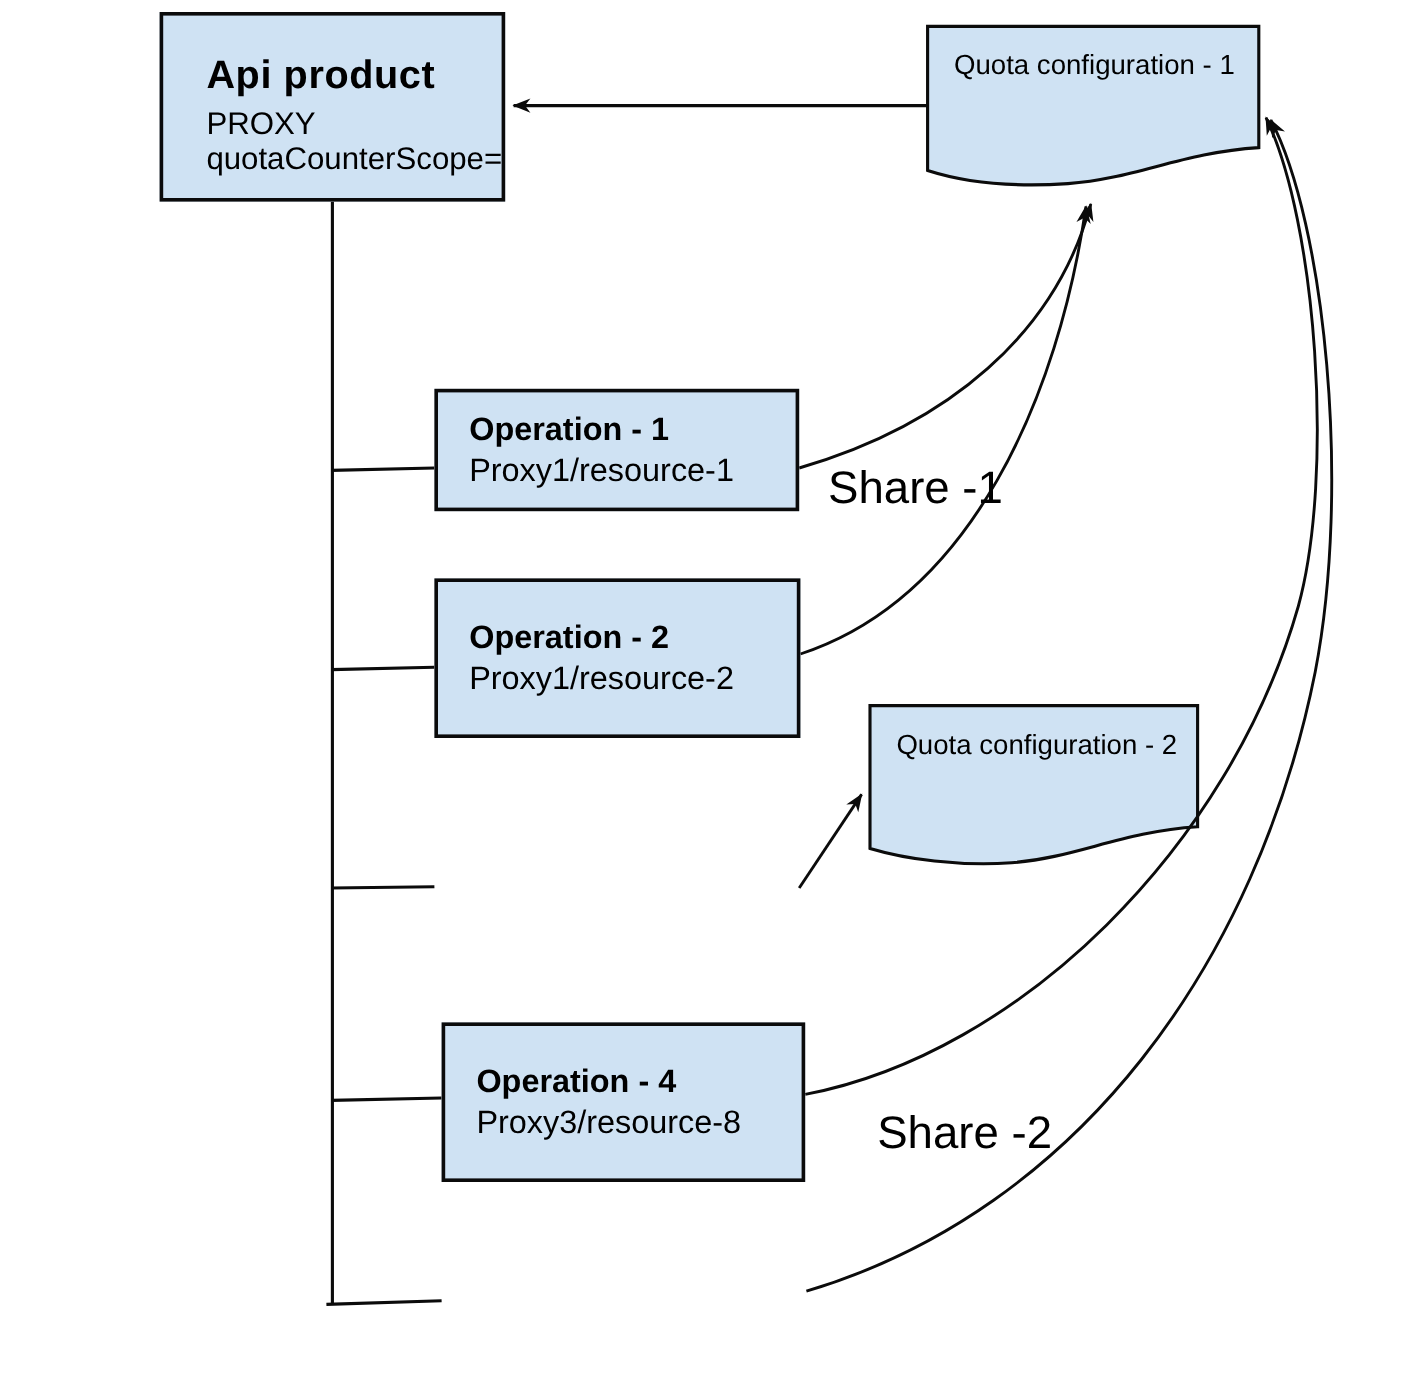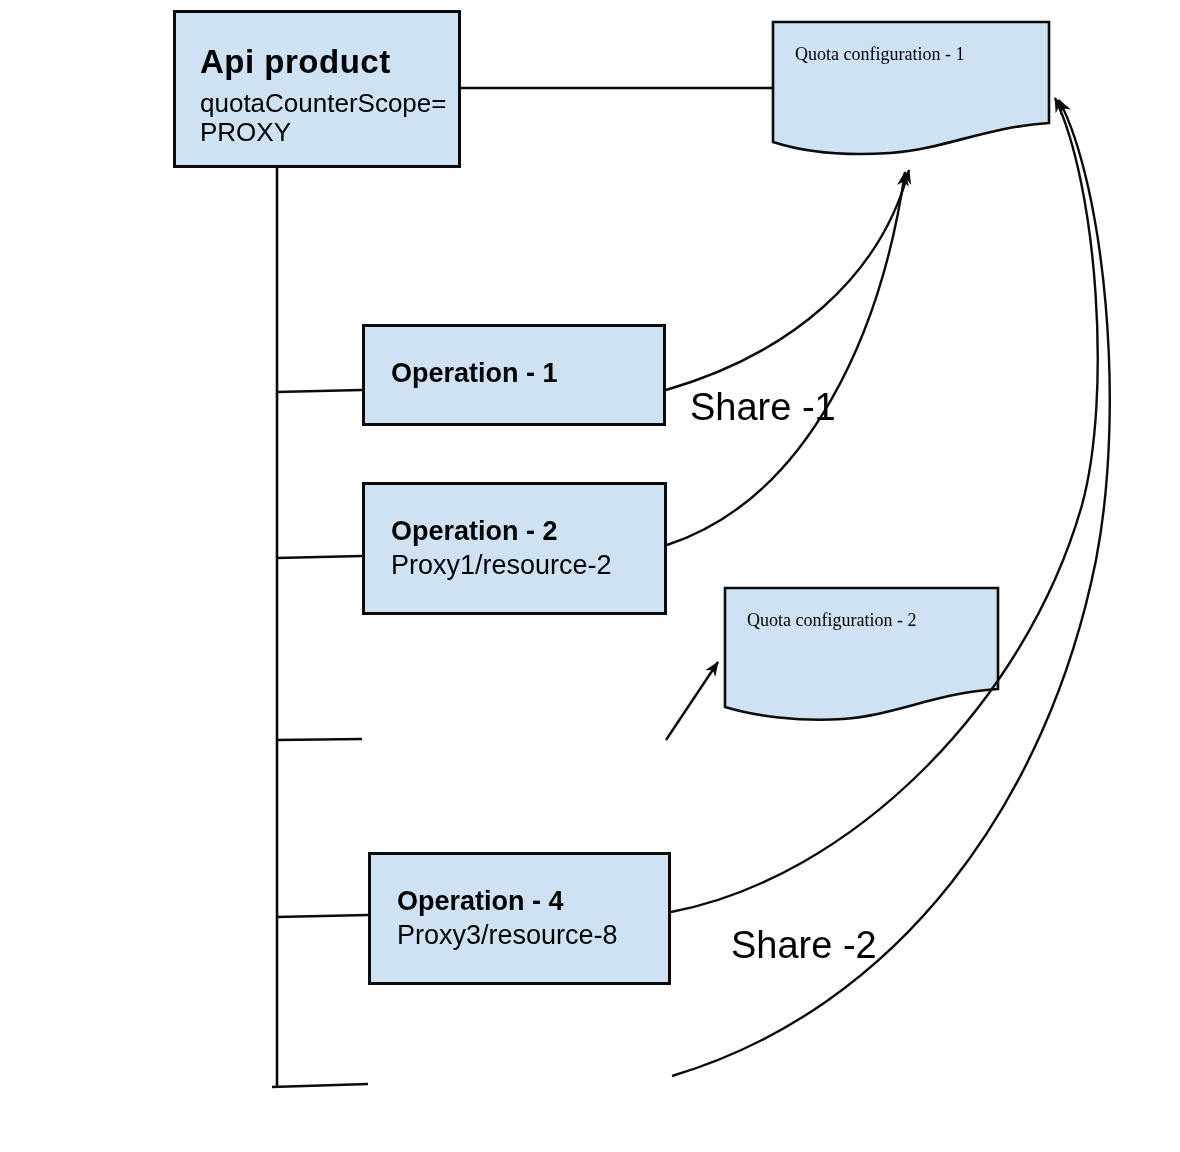--- a/index.html
+++ b/index.html
@@ -30,22 +30,21 @@
     border: 3px solid #0b0b0b;
     z-index: 2;
   }
   .node.op {
     display: flex;
     flex-direction: column;
     justify-content: center;
     padding-left: 26px;
   }
   .node.api {
-    padding: 30px 0 0 24px;
-    margin-left: 40px;
+    padding: 30px 0 0 36px;
   }
   .api .title {
     font-size: 33px;
     font-weight: bold;
     letter-spacing: 0.5px;
     margin-bottom: 8px;
   }
   .api .sub {
     font-size: 26px;
     line-height: 29px;
@@ -54,24 +53,23 @@
     font-size: 27px;
     font-weight: bold;
     margin-bottom: 3px;
   }
   .op .sub {
     font-size: 27px;
   }
   .doc-label {
     position: absolute;
     z-index: 3;
-    font-size: 18px;
+    font-size: 23px;
     line-height: 37px;
     width: 250px;
-    font-family: Liberation Serif, serif;
   }
   .share-label {
     position: absolute;
     z-index: 3;
     font-size: 38px;
   }
 </style>
 </head>
 <body>
 
@@ -105,26 +103,27 @@
     <path d="M 667,545 C 810,498 882,330 905,172" fill="none" stroke="#0b0b0b" stroke-width="2.4" marker-end="url(#arrow)"></path>
 
     <path d="M 666,740 L 718,662" fill="none" stroke="#0b0b0b" stroke-width="2.4" marker-end="url(#arrow)"></path>
 
     <path d="M 671,912 C 850,878 1025,705 1082,505 C 1112,395 1097,185 1055,98" fill="none" stroke="#0b0b0b" stroke-width="2.4" marker-end="url(#arrow)"></path>
     <path d="M 672,1076 C 900,1008 1048,800 1096,560 C 1126,405 1104,186 1059,100" fill="none" stroke="#0b0b0b" stroke-width="2.4" marker-end="url(#arrow)"></path>
   </svg>
 
   <div class="node api" style="left:133px; top:10px; width:288px; height:158px;">
     <div class="title">Api product</div>
+    <div class="sub">PROXY</div>
     <div class="sub">quotaCounterScope=</div>
-    <div class="sub">PROXY</div>
   </div>
 
   <div class="node op" style="left:362px; top:324px; width:304px; height:102px;">
     <div class="title">Operation - 1</div>
+    <div class="sub">Proxy1/resource-1</div>
   </div>
 
   <div class="node op" style="left:362px; top:482px; width:305px; height:133px;">
     <div class="title">Operation - 2</div>
     <div class="sub">Proxy1/resource-2</div>
   </div>
 
 
   <div class="node op" style="left:368px; top:852px; width:303px; height:133px;">
     <div class="title">Operation - 4</div>

